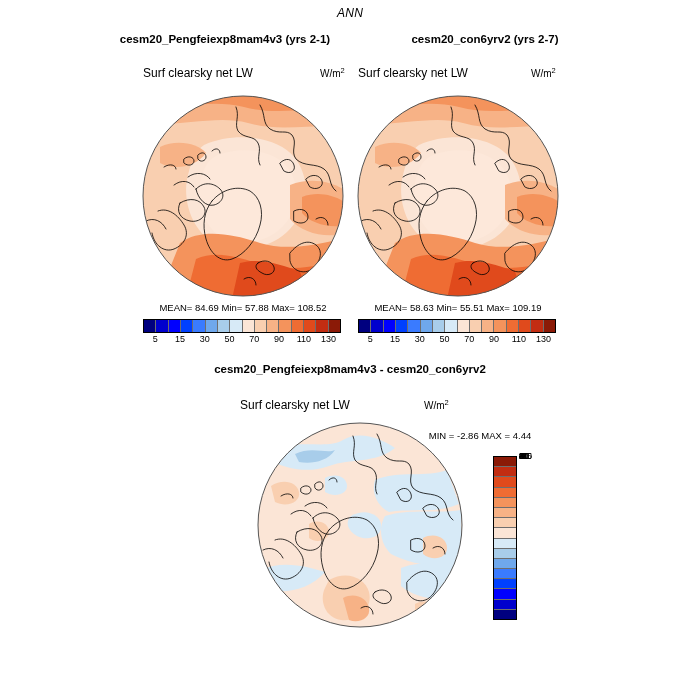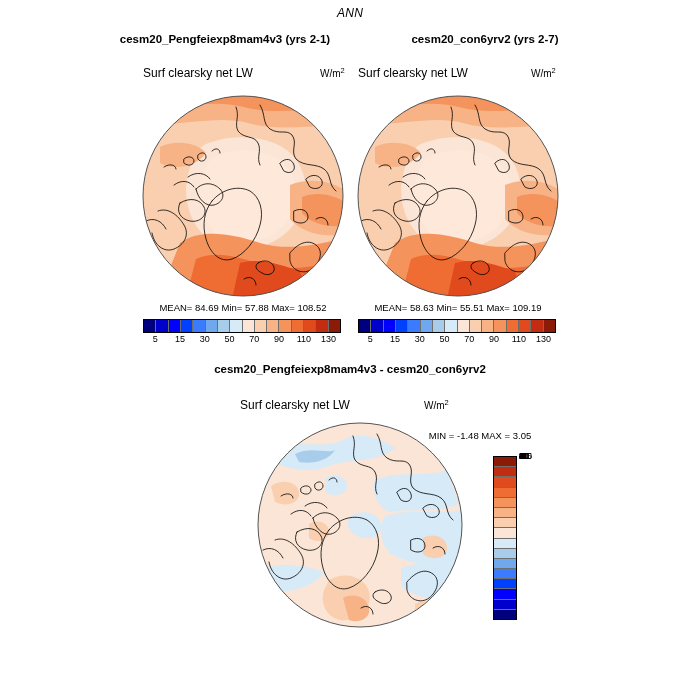--- a/index.html
+++ b/index.html
@@ -251,21 +251,21 @@
     <div class="tick" style="left: 136.125px;">90</div>
     <div class="tick" style="left: 160.875px;">110</div>
     <div class="tick" style="left: 185.625px;">130</div>
   </div>
 
 <div class="abs panel-title" id="panel-title-diff">cesm20_Pengfeiexp8mam4v3 - cesm20_con6yrv2</div>
 
 <div class="abs var-label" style="left:240px; top:398px;">Surf clearsky net LW</div>
 <div class="abs units-label" style="left:424px; top:398px;"><span>W/m</span><sup>2</sup></div>
 
-<div class="abs stats-line" style="left:400px; top:430px; width:160px;">MIN =  -1.48 MAX =   3.05</div>
+<div class="abs stats-line" style="left:400px; top:430px; width:160px;">MIN =  -2.86 MAX =   4.44</div>
 
 <div class="map-wrap" id="map-diff" style="left:255px; top:420px;">
   <svg width="210" height="210" viewBox="0 0 210 210" aria-hidden="true">
     <defs>
       <clipPath id="clipD">
           <circle cx="105" cy="105" r="102"></circle>
         </clipPath>
     </defs>
     <g clip-path="url(#clipD)">
 

